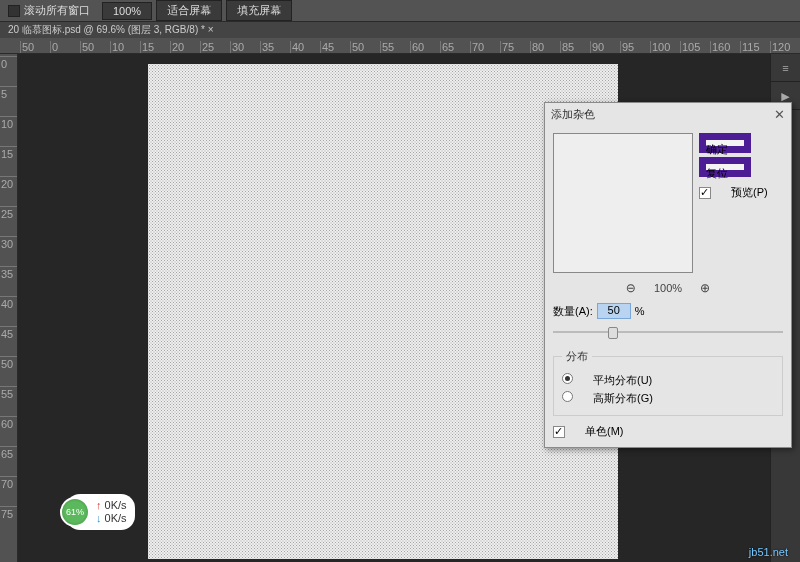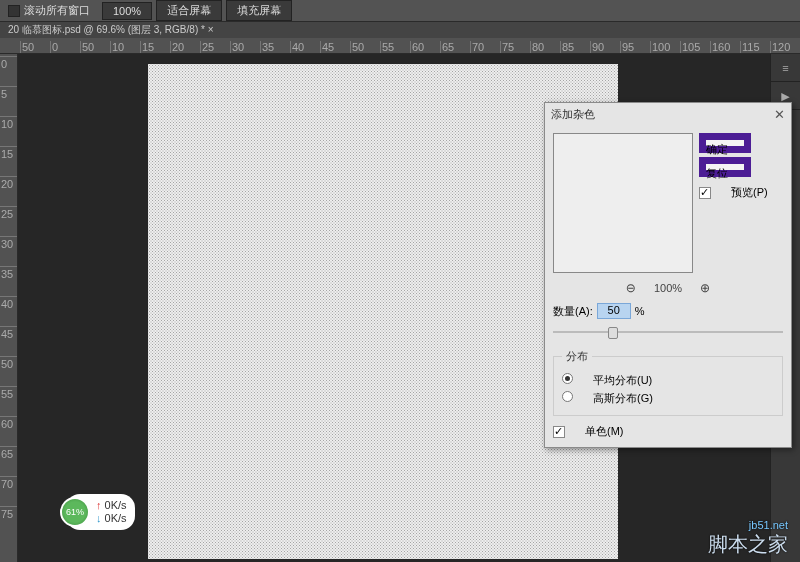--- a/index.html
+++ b/index.html
@@ -181,14 +181,13 @@
 
     <div class="chk-row">
       <span class="chk on"></span>
       <span>单色(M)</span>
     </div>
   </div>
 </div>
 
 <div class="watermark">
   <div>jb51.net</div>
-  <div class="cn">脚本之家</div>
 </div>
 
 </body></html>

